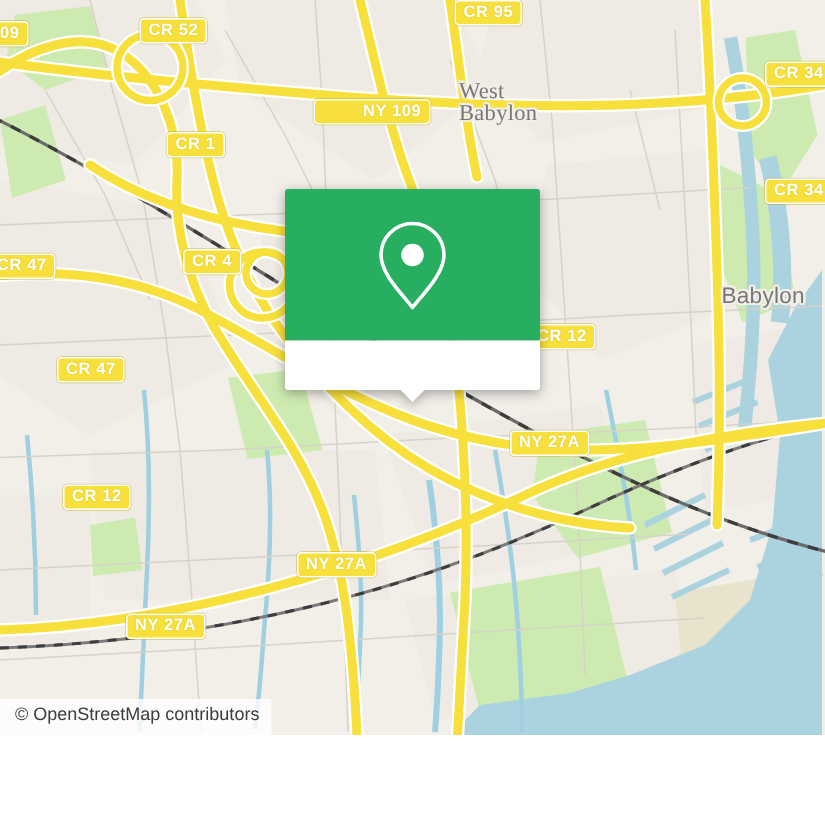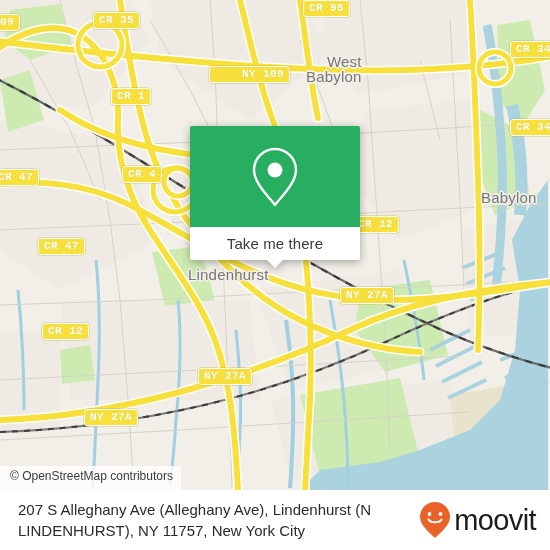--- a/index.html
+++ b/index.html
@@ -26,38 +26,37 @@
     color:#777777;
     font-size:15px;
     font-weight:400;
     letter-spacing:.2px;
     white-space:nowrap;
     text-shadow:
        1.6px 0 #f2efe9, -1.6px 0 #f2efe9, 0 1.6px #f2efe9, 0 -1.6px #f2efe9,
        1.1px 1.1px #f2efe9, -1.1px 1.1px #f2efe9, 1.1px -1.1px #f2efe9, -1.1px -1.1px #f2efe9;
     pointer-events:none;
   }
-  .place-label.two-line { line-height:15px; text-align:right; }
+  .place-label.two-line { line-height:15px; text-align:left;font-family:Liberation Serif, serif; }
 
   
   .shield {
     position:absolute;
     background:#f7e03c;
     border:1.5px solid #ffffff;
     border-radius:3px;
     color:#ffffff;
     font-size:11px;
     font-weight:bold;
     letter-spacing:.4px;
     padding:1px 5px 2px 5px;
     white-space:nowrap;
     line-height:12px;
     text-shadow:0 0 1px rgba(150,130,0,.35);
     box-shadow:0 0 0 .5px rgba(190,170,40,.55);
-    font-family:Liberation Mono, monospace;
   }
 
   
   #card {
     position:absolute;
     left:190px; top:126px;
     width:170px;
     filter:drop-shadow(0 2px 4px rgba(0,0,0,.33));
   }
   #card-top {
@@ -267,24 +266,23 @@
         <circle cx="178" cy="182" r="14"></circle>
         <circle cx="175" cy="190" r="22"></circle>
       </g>
     </svg>
 
     <div class="place-label two-line" style="left:306px; top:54px;">
       <div>West</div>
       <div>Babylon</div>
     </div>
     <div class="place-label" style="left:481px; top:189px;">Babylon</div>
-    <div class="place-label" style="left:188px; top:266px;">Lindenhurst</div>
 
     <div class="shield" style="left:-6px;  top:14px;">09</div>
-    <div class="shield" style="left:93px;  top:12px;">CR 35</div>
+    <div class="shield" style="left:93px;  top:12px;">CR 52</div>
     <div class="shield" style="left:303px; top:0px;">CR 95</div>
     <div class="shield" style="left:510px; top:41px;">CR 34</div>
     <div class="shield" style="left:209px; top:66px;padding-left:32px;">NY 109</div>
     <div class="shield" style="left:111px; top:88px;">CR 1</div>
     <div class="shield" style="left:510px; top:119px;">CR 34</div>
     <div class="shield" style="left:122px; top:166px;">CR 4</div>
     <div class="shield" style="left:-8px;  top:169px;">CR 47</div>
     <div class="shield" style="left:38px;  top:238px;">CR 47</div>
     <div class="shield" style="left:352px; top:216px;">CR 12</div>
     <div class="shield" style="left:42px;  top:323px;">CR 12</div>
@@ -293,34 +291,21 @@
     <div class="shield" style="left:84px;  top:409px;">NY 27A</div>
 
     <div id="card">
       <div id="card-top">
         <svg width="52" height="64" viewBox="0 0 52 64">
           <path d="M26 4 C14.4 4 5 13.4 5 25 C5 38 20 52 26 60 C32 52 47 38 47 25 C47 13.4 37.6 4 26 4 Z" fill="none" stroke="#ffffff" stroke-width="2.4" stroke-linejoin="round"></path>
           <circle cx="26" cy="25" r="7.5" fill="#ffffff"></circle>
         </svg>
       </div>
       <div id="card-bottom">
-        <span id="card-label">Take me there</span>
         <div id="card-tail"></div>
       </div>
     </div>
 
     <div id="attribution">© OpenStreetMap contributors</div>
   </div>
 
-  <div id="footer">
-    <div id="footer-address">207 S Alleghany Ave (Alleghany Ave), Lindenhurst (N LINDENHURST), NY 11757, New York City</div>
-    <div id="moovit-logo">
-      <svg width="34" height="40" viewBox="0 0 34 40">
-        <path d="M17 2 C8.7 2 2 8.7 2 17 C2 25.5 12 33 17 38 C22 33 32 25.5 32 17 C32 8.7 25.3 2 17 2 Z" fill="#e8622a"></path>
-        <circle cx="11.5" cy="14" r="1.9" fill="#ffffff"></circle>
-        <circle cx="22.5" cy="14" r="1.9" fill="#ffffff"></circle>
-        <path d="M10.5 19.5 C12.6 23.2 21.4 23.2 23.5 19.5" fill="none" stroke="#ffffff" stroke-width="2" stroke-linecap="round"></path>
-      </svg>
-      <span id="moovit-word">moovit</span>
-    </div>
-  </div>
 
 </div>
 
 </body></html>

